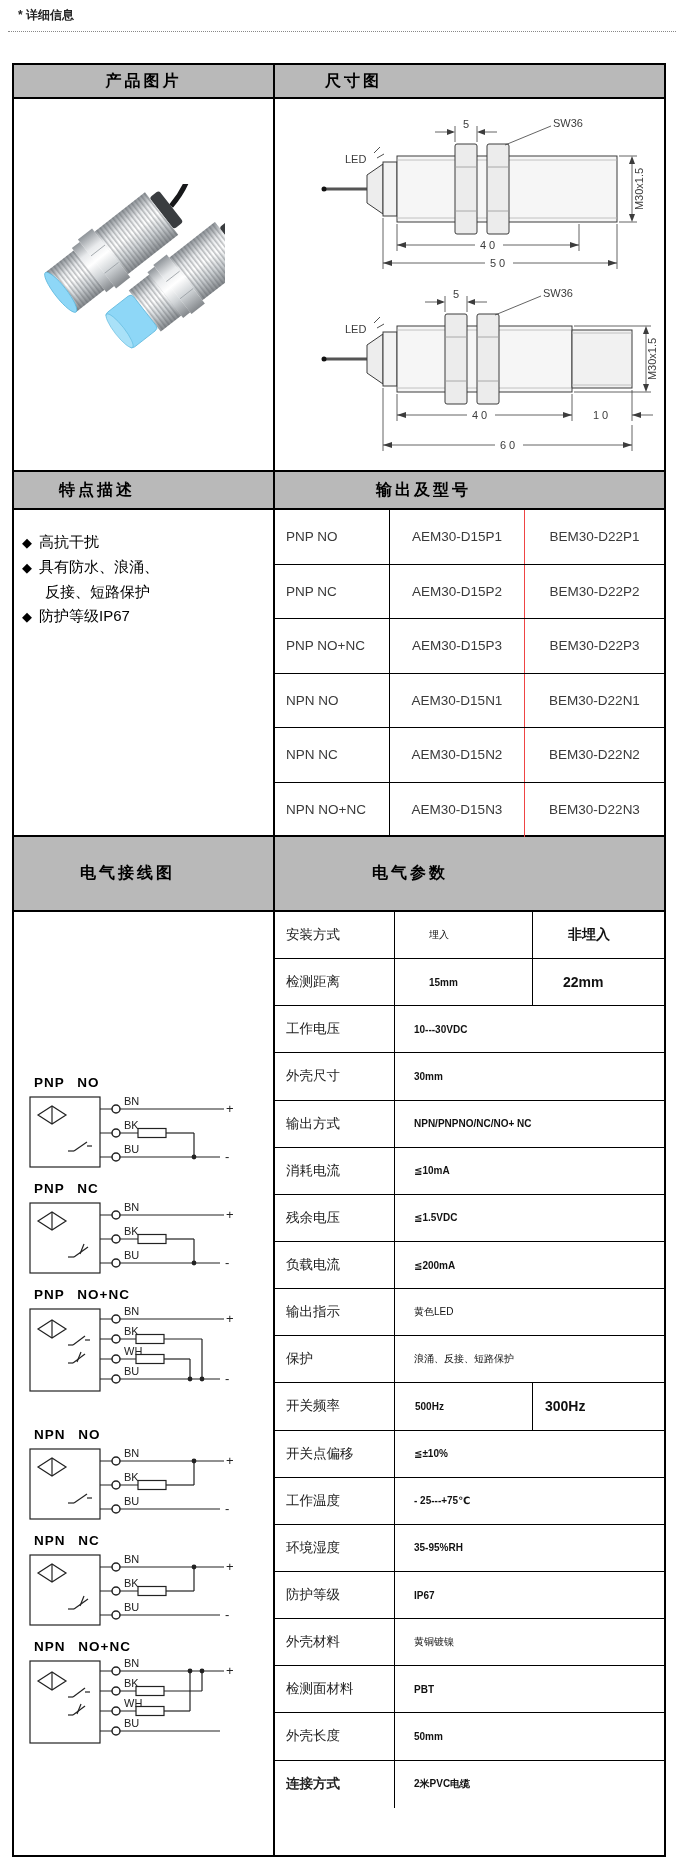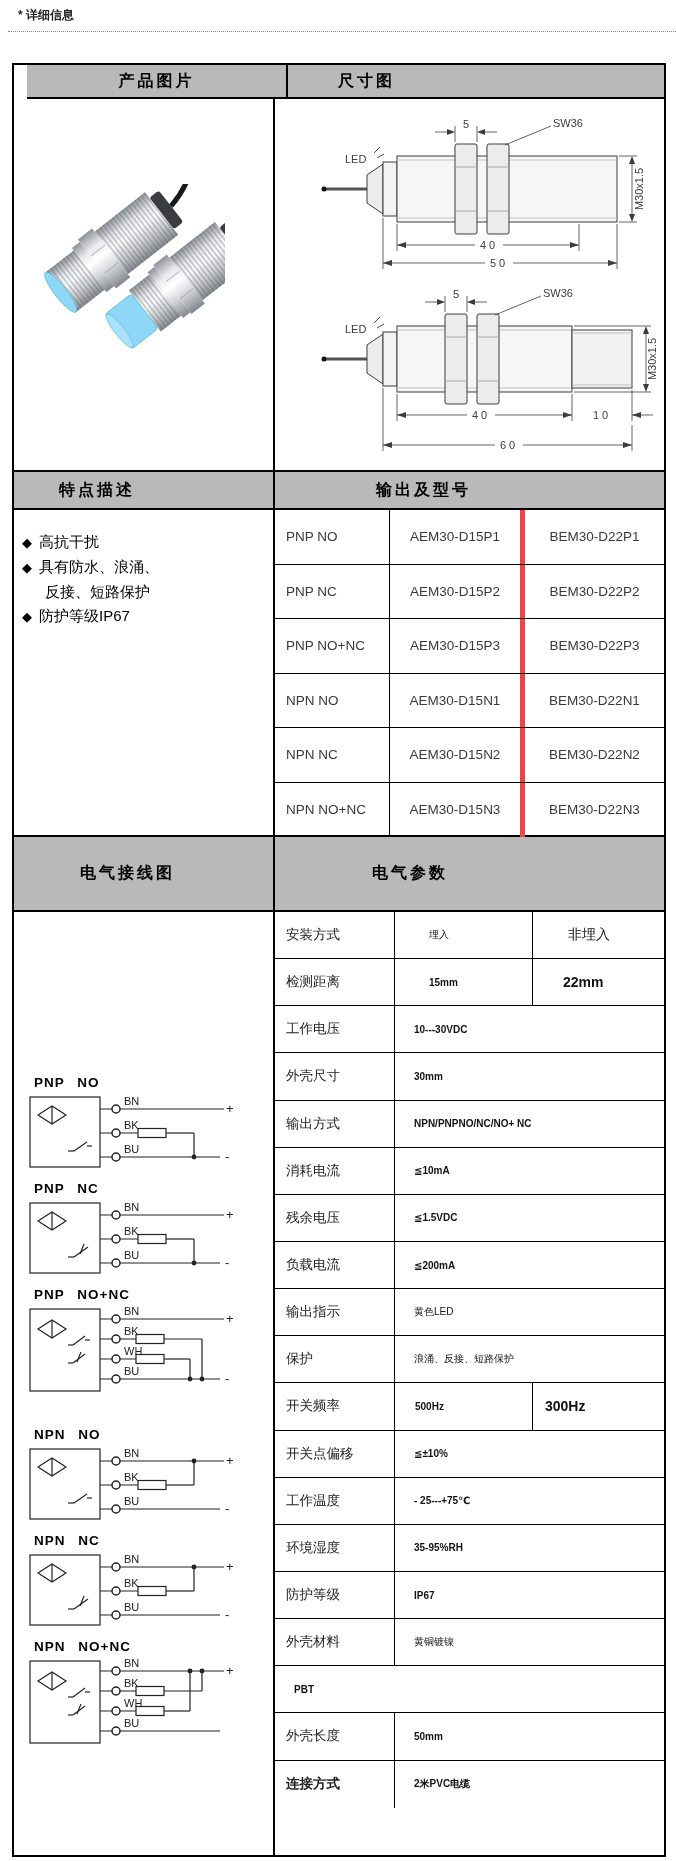--- a/index.html
+++ b/index.html
@@ -15,21 +15,21 @@
   .hcell{display:flex;align-items:center;font-weight:bold;font-size:16px;letter-spacing:3px;}
   
   .feat{padding:20px 6px 0 8px;}
   .f-line{font-size:15px;line-height:24px;white-space:nowrap;}
   .f-line .blt{font-size:13px;margin-right:7px;}
   .f-ind{padding-left:23px;}
   
   .m-row{display:flex;height:54.5px;box-sizing:border-box;border-bottom:1px solid #000;font-size:13.5px;color:#3a3a3a;}
   .m-row:last-child{border-bottom:none;}
   .m-c1{width:115px;border-right:1px solid #000;display:flex;align-items:center;padding-left:11px;box-sizing:border-box;}
-  .m-c2{width:135px;border-right:5px solid #ef4444;display:flex;align-items:center;justify-content:center;box-sizing:border-box;}
+  .m-c2{width:135px;border-right:1px solid #ef4444;display:flex;align-items:center;justify-content:center;box-sizing:border-box;}
   .m-c3{flex:1;display:flex;align-items:center;justify-content:center;}
   
   .p-row{display:flex;height:47.15px;box-sizing:border-box;border-bottom:1px solid #000;}
   .p-row:last-child{border-bottom:none;font-weight:bold;}
   .p-label{width:120px;border-right:1px solid #000;display:flex;align-items:center;padding-left:11px;box-sizing:border-box;font-size:13.5px;color:#222;}
   .p-v1{width:138px;border-right:1px solid #000;display:flex;align-items:center;padding-left:20px;box-sizing:border-box;font-size:10px;color:#111;}
   .p-v2{flex:1;display:flex;align-items:center;padding-left:26px;font-size:14px;color:#111;}
   .p-val{flex:1;display:flex;align-items:center;padding-left:19px;font-size:10px;color:#111;}
   .bv{font-weight:bold;}
   
@@ -46,21 +46,21 @@
 </style>
 </head>
 <body>
 
 <div class="topbar">
   <span>* 详细信息</span>
 </div>
 
 <div class="spec">
 
-  <div class="band hband" style="height:34px;margin-left:13px;">
+  <div class="band hband" style="height:34px;">
     <div class="cl hcell" style="justify-content:center;">
       <span>产品图片</span>
     </div>
     <div class="cr hcell" style="padding-left:50px;">
       <span>尺寸图</span>
     </div>
   </div>
 
   <div class="band" style="height:373px;">
     <div class="cl">
@@ -488,21 +488,21 @@
             <text class="pm" x="198" y="18">+</text>
           </g>
         </svg>
       </div>
 
     </div>
     <div class="cr">
       <div class="p-row">
         <div class="p-label">安装方式</div>
         <div class="p-v1" style="padding-left:34px;">埋入</div>
-        <div class="p-v2" style="padding-left:35px;">非埋入</div>
+        <div class="p-v2" style="padding-left:35px;font-weight:bold;">非埋入</div>
       </div>
       <div class="p-row">
         <div class="p-label">检测距离</div>
         <div class="p-v1 bv" style="padding-left:34px;">15mm</div>
         <div class="p-v2 bv" style="padding-left:30px;">22mm</div>
       </div>
       <div class="p-row">
         <div class="p-label">工作电压</div>
         <div class="p-val bv">10---30VDC</div>
       </div>
@@ -553,20 +553,21 @@
       </div>
       <div class="p-row">
         <div class="p-label">防护等级</div>
         <div class="p-val bv">IP67</div>
       </div>
       <div class="p-row">
         <div class="p-label">外壳材料</div>
         <div class="p-val">黄铜镀镍</div>
       </div>
       <div class="p-row">
+        <div class="p-label">检测面材料</div>
         <div class="p-val bv">PBT</div>
       </div>
       <div class="p-row">
         <div class="p-label">外壳长度</div>
         <div class="p-val bv">50mm</div>
       </div>
       <div class="p-row">
         <div class="p-label">连接方式</div>
         <div class="p-val">2米PVC电缆</div>
       </div>

